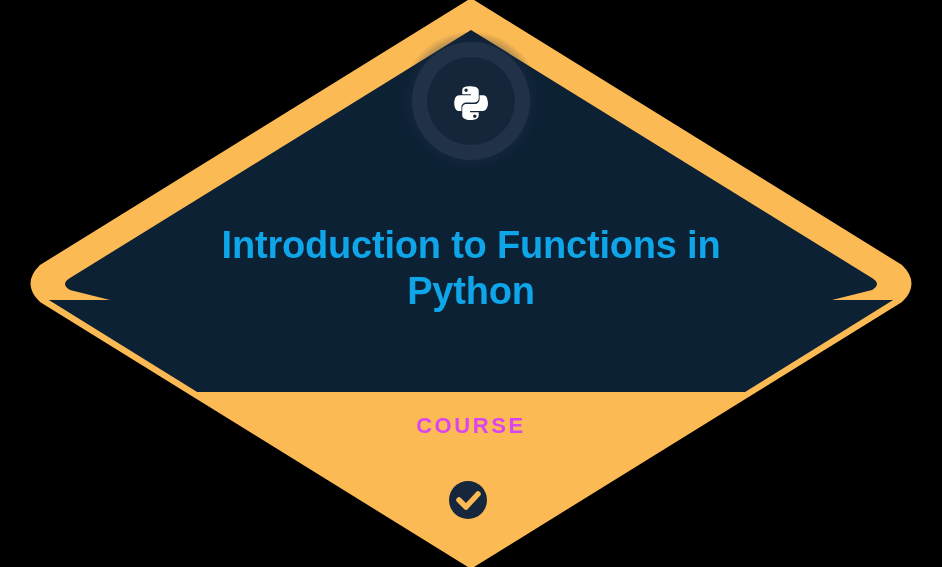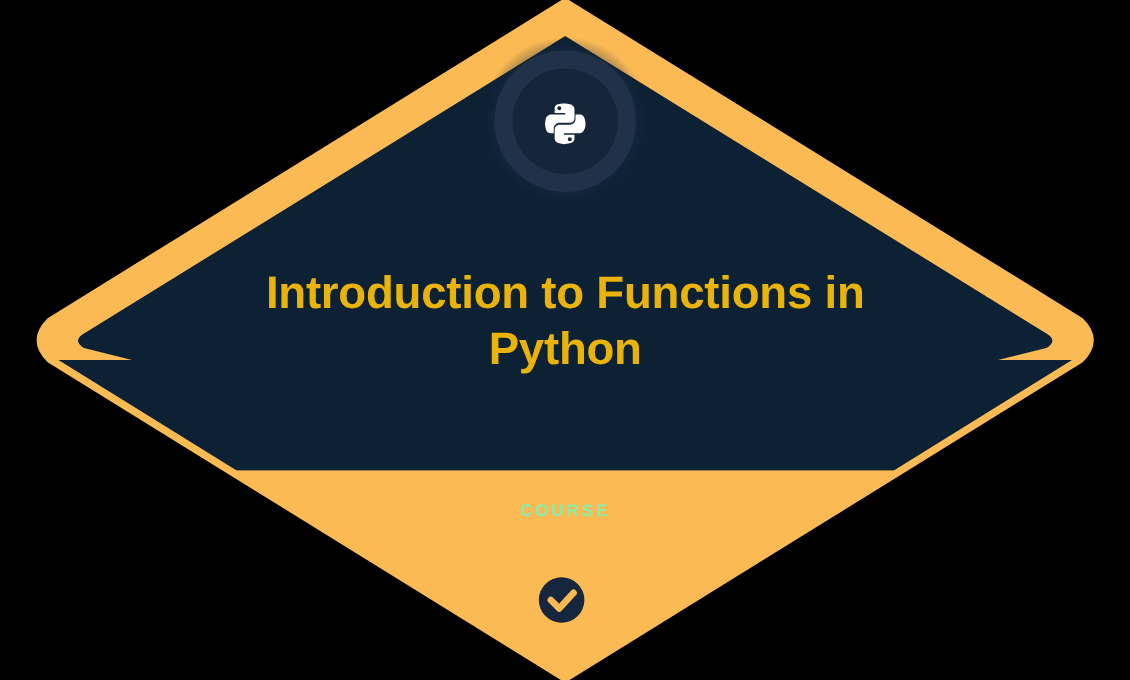--- a/index.html
+++ b/index.html
@@ -39,39 +39,39 @@
     height: 567px;
     pointer-events: none;
   }
 
   #course-title {
     position: absolute;
     left: 171px;
     top: 222px;
     width: 600px;
     text-align: center;
-    color: #eab308;
+    color: #0ea5e9;
     font-size: 38px;
     line-height: 46px;
     font-weight: bold;
     letter-spacing: -0.2px;
     font-family: "Liberation Sans", "DejaVu Sans", sans-serif;
   }
 
   #status-block {
     position: absolute;
     left: 271px;
     top: 408px;
     width: 400px;
     text-align: center;
   }
 
   .status-line {
-    color: #86efac;
-    font-size: 14px;
+    color: #d946ef;
+    font-size: 22px;
     line-height: 35px;
     font-weight: bold;
     letter-spacing: 2.6px;
     font-family: "Liberation Sans", "DejaVu Sans", sans-serif;
   }
 </style>
 </head>
 <body>
 
 <div id="badge-stage">

